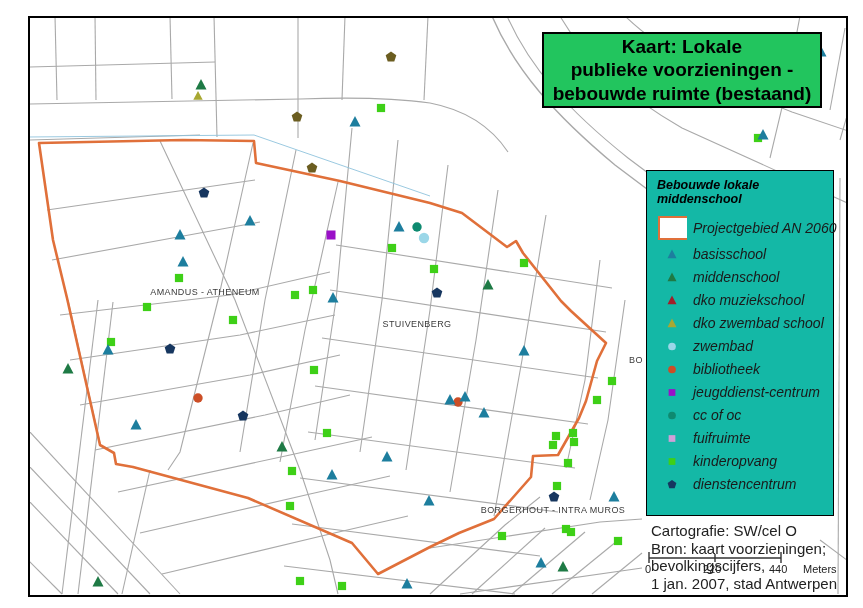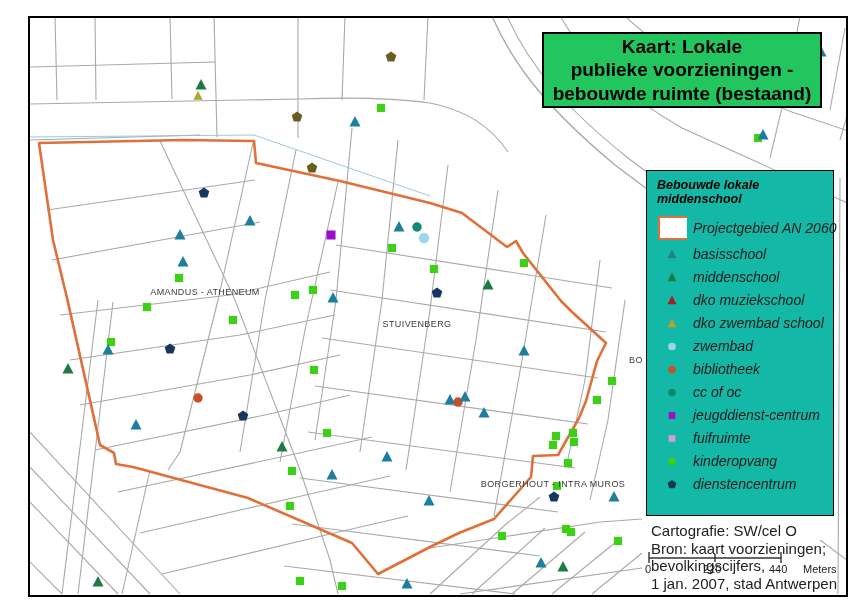--- a/index.html
+++ b/index.html
@@ -177,21 +177,21 @@
         <polygon points="98,576 103.52,586.5 92.48,586.5" fill="#1e7a45"></polygon>
         <polygon points="563,561 568.52,571.5 557.48,571.5" fill="#1e7a45"></polygon>
         <polygon points="198,90.9 202.692,99.825 193.308,99.825" fill="#a8a832"></polygon>
       </g>
   </svg>
 </div>
 
 <div class="label-layer" id="label-layer">
     <div class="map-label" style="left: 205px; top: 292px;">AMANDUS - ATHENEUM</div>
     <div class="map-label" style="left: 417px; top: 324px;">STUIVENBERG</div>
-    <div class="map-label" style="left: 553px; top: 484px;">BORGERHOUT - INTRA MUROS</div>
+    <div class="map-label" style="left: 553px; top: 510px;">BORGERHOUT - INTRA MUROS</div>
     <div class="map-label" style="left: 627px; top: 360px; margin-left: 9px;">BO</div>
   </div>
 
 <div class="title-box">
   <div>Kaart: Lokale</div>
   <div>publieke voorzieningen -</div>
   <div>bebouwde ruimte (bestaand)</div>
 </div>
 
 <div class="legend-box">
@@ -252,32 +252,32 @@
         <span class="lg-ic">
           <svg width="16" height="16">
             <circle cx="8" cy="8.5" r="3.854" fill="#cc4e26"></circle>
           </svg>
         </span>
         <span class="lg-lb">bibliotheek</span>
       </div>
       <div class="lg-row">
         <span class="lg-ic">
           <svg width="16" height="16">
+            <rect x="4.638" y="5.138" width="6.723999999999999" height="6.723999999999999" fill="#9a10c8"></rect>
+          </svg>
+        </span>
+        <span class="lg-lb">jeugddienst-centrum</span>
+      </div>
+      <div class="lg-row">
+        <span class="lg-ic">
+          <svg width="16" height="16">
             <circle cx="8" cy="8.5" r="3.854" fill="#0e8a70"></circle>
           </svg>
         </span>
         <span class="lg-lb">cc of oc</span>
-      </div>
-      <div class="lg-row">
-        <span class="lg-ic">
-          <svg width="16" height="16">
-            <rect x="4.638" y="5.138" width="6.723999999999999" height="6.723999999999999" fill="#9a10c8"></rect>
-          </svg>
-        </span>
-        <span class="lg-lb">jeugddienst-centrum</span>
       </div>
       <div class="lg-row">
         <span class="lg-ic">
           <svg width="16" height="16">
             <rect x="4.638" y="5.138" width="6.723999999999999" height="6.723999999999999" fill="#cfa0d8"></rect>
           </svg>
         </span>
         <span class="lg-lb">fuifruimte</span>
       </div>
       <div class="lg-row">

